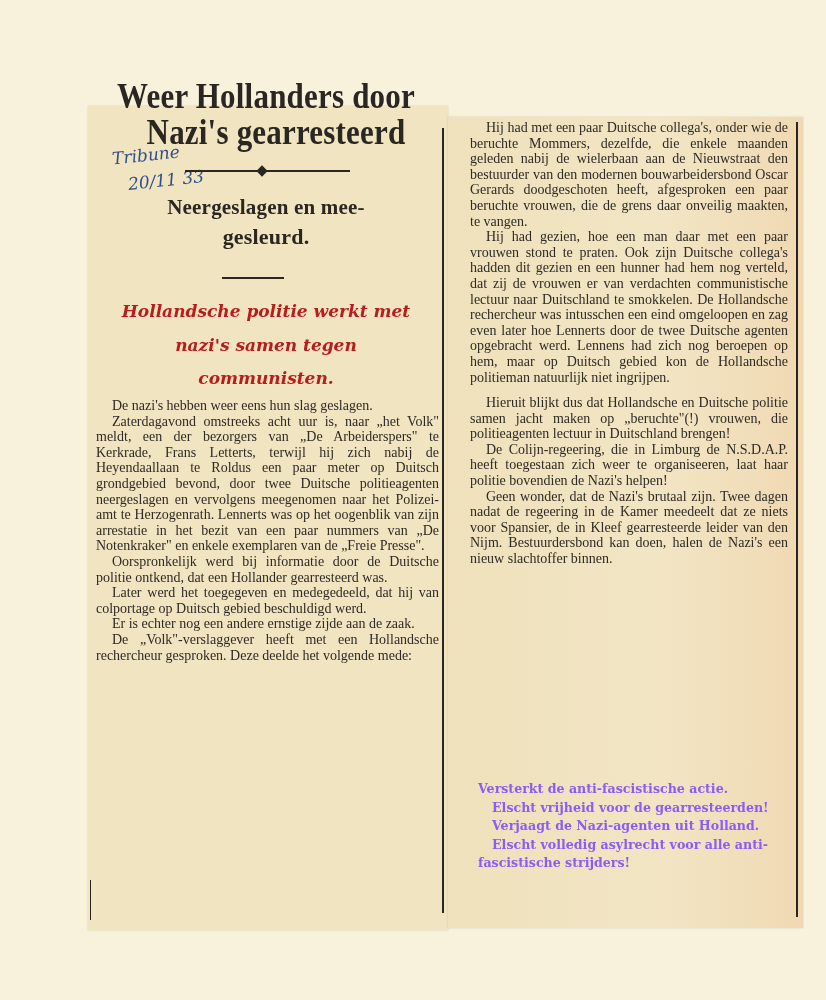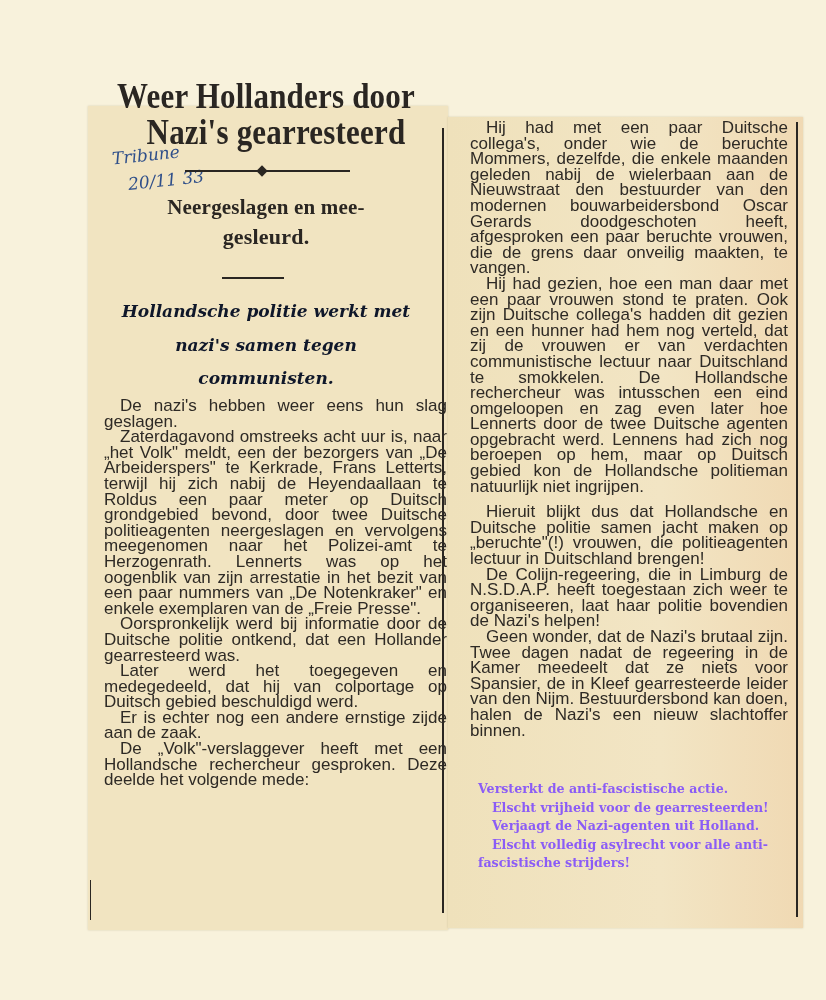--- a/index.html
+++ b/index.html
@@ -46,34 +46,34 @@
     }
     .ornament-diamond {
       position: absolute; left: 258px; top: 167px; width: 8px; height: 8px; background: #2a2622;
       transform: rotate(45deg);
     }
     .short-rule { position: absolute; left: 222px; top: 277px; width: 62px; height: 2px; background: #2a2622; }
 
     .subhead {
       position: absolute; left: 96px; width: 340px; text-align: center;
       font-family: "DejaVu Serif", serif; font-style: italic; font-weight: bold;
-      font-size: 17px; color: #0f172a;
+      font-size: 17px; color: #b91c1c;
     }
     #sub1 { top: 301px; }
     #sub2 { top: 335px; }
     #sub3 { top: 368px; }
 
     .body-col {
       position: absolute;
-      font-family: Liberation Sans, sans-serif;
-      font-size: 17px; line-height: 15.6px;
+      font-family: Liberation Serif, serif;
+      font-size: 14px; line-height: 15.6px;
       color: #2e2a25;
       text-align: justify;
     }
-    #left-body { left: 96px; top: 398px; width: 343px; margin-left: 8px; }
+    #left-body { left: 96px; top: 398px; width: 343px; }
     #right-body { left: 470px; top: 120px; width: 318px; }
     .body-col p { margin: 0; text-indent: 16px; hyphens: manual; }
     .body-col p.spaced { margin-top: 10px; }
 
     #calls { position: absolute; left: 478px; top: 780px; width: 310px;
       font-family: "DejaVu Serif", serif; font-weight: bold; font-size: 12.6px; line-height: 18.6px; color: #8b5cf6; }
     #calls p { margin: 0; text-indent: 14px; }
     #calls p.first { text-indent: 0; }
   </style>
 </head>

